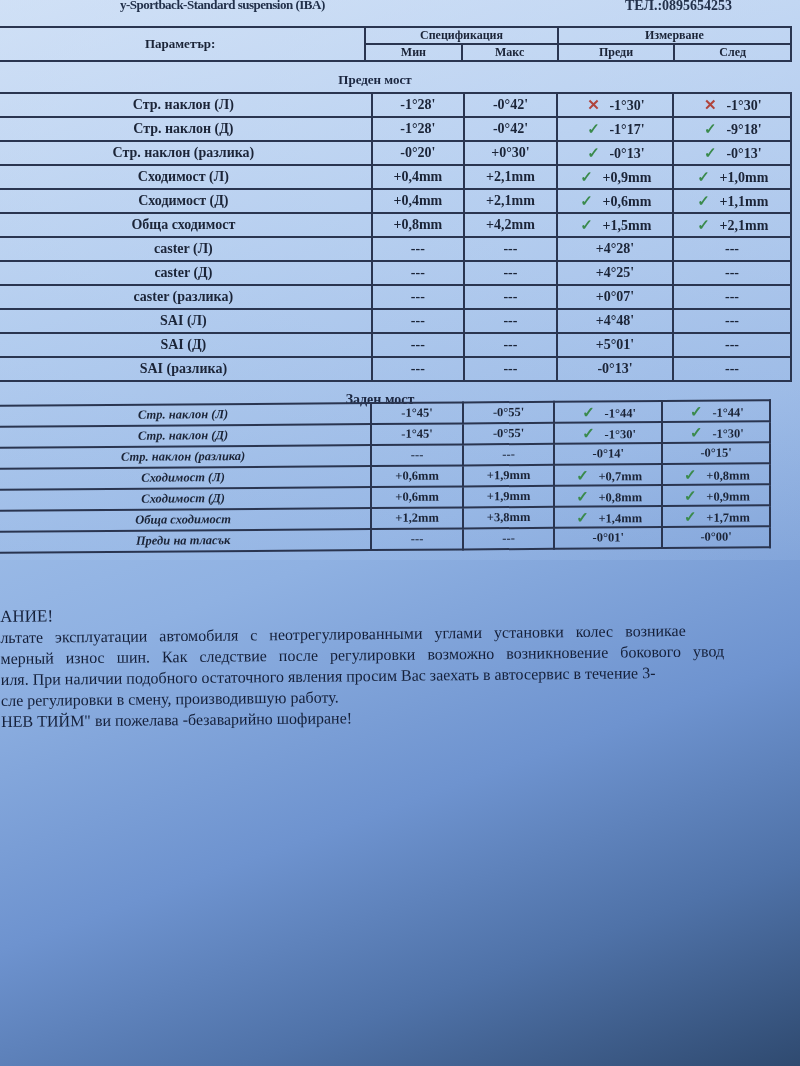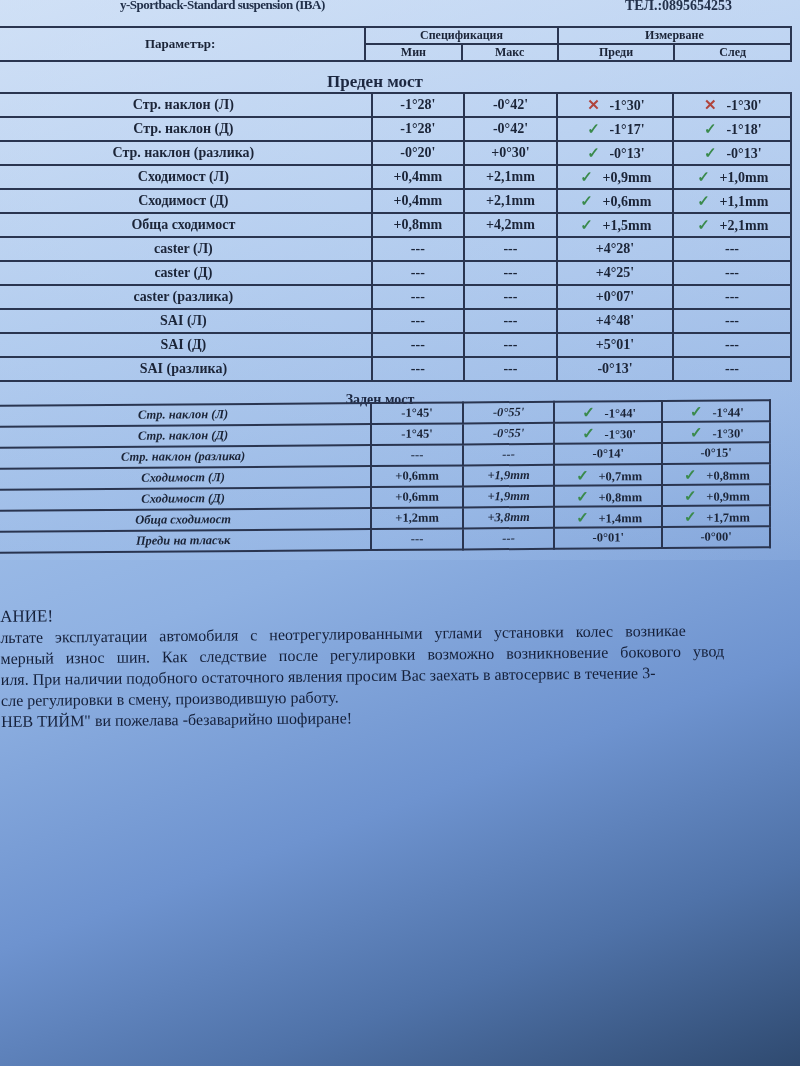--- a/index.html
+++ b/index.html
@@ -21,35 +21,35 @@
     }
     table.grid { border-collapse: collapse; position: absolute; }
     table.grid td {
       border: 2px solid #2a3550; padding: 0; text-align: center; font-weight: bold;
       white-space: nowrap; overflow: hidden;
     }
     .hdr { left: -4px; top: 26px; width: 796px; font-size: 12px; }
     .hdr td { height: 15px; }
     .hdr td.param { width: 360px; border-left: none; font-size: 13px; }
     .section-title {
-      position: absolute; font-weight: bold; font-size: 17px; text-align: center;
+      position: absolute; font-weight: bold; font-size: 13px; text-align: center;
       color: #1c2740;
     }
     .front { left: -4px; top: 92px; width: 796px; font-size: 14px; }
     .front td { height: 22px; }
     .front td.p { width: 362px; border-left: none; }
     .front td.c1 { width: 87px; }
     .front td.c2 { width: 88px; }
     .front td.c3 { width: 110px; }
     .front td.c4 { width: 112px; }
     .rear { left: -4px; top: 402px; width: 775px; font-size: 12.5px; transform: skewY(-0.4deg); }
     .rear td { height: 19px; }
     .rear td.p { width: 368px; border-left: none; font-style: italic; }
     .rear td.c1 { width: 88px; text-align: center; }
-    .rear td.c2 { width: 88px; font-style: italic; }
+    .rear td.c2 { width: 88px; }
     .rear td.c3 { width: 104px; }
     .rear td.c4 { width: 104px; }
     .mark { display: inline-block; width: 16px; margin-right: 8px; text-align: center; font-size: 15px; }
     .ok { color: #3a8a4c; }
     .bad { color: #b0443c; }
     .notice {
       position: absolute; left: 0; top: 606px; width: 820px; font-family: "Liberation Serif", serif;
       font-size: 16px; line-height: 21px; color: #15203a; transform: rotate(-0.6deg); transform-origin: left top;
     }
     .notice .t { font-size: 17px; }
@@ -89,21 +89,21 @@
         <td class="c1"><span>-1°28'</span></td>
         <td class="c2"><span>-0°42'</span></td>
         <td class="c3"><span class="mark bad">✕</span><span>-1°30'</span></td>
         <td class="c4"><span class="mark bad">✕</span><span>-1°30'</span></td>
       </tr>
       <tr>
         <td class="p"><span>Стр. наклон (Д)</span></td>
         <td class="c1"><span>-1°28'</span></td>
         <td class="c2"><span>-0°42'</span></td>
         <td class="c3"><span class="mark ok">✓</span><span>-1°17'</span></td>
-        <td class="c4"><span class="mark ok">✓</span><span>-1°18'</span></td>
+        <td class="c4"><span class="mark ok">✓</span><span>-9°18'</span></td>
       </tr>
       <tr>
         <td class="p"><span>Стр. наклон (разлика)</span></td>
         <td class="c1"><span>-0°20'</span></td>
         <td class="c2"><span>+0°30'</span></td>
         <td class="c3"><span class="mark ok">✓</span><span>-0°13'</span></td>
         <td class="c4"><span class="mark ok">✓</span><span>-0°13'</span></td>
       </tr>
       <tr>
         <td class="p"><span>Сходимост (Л)</span></td>

